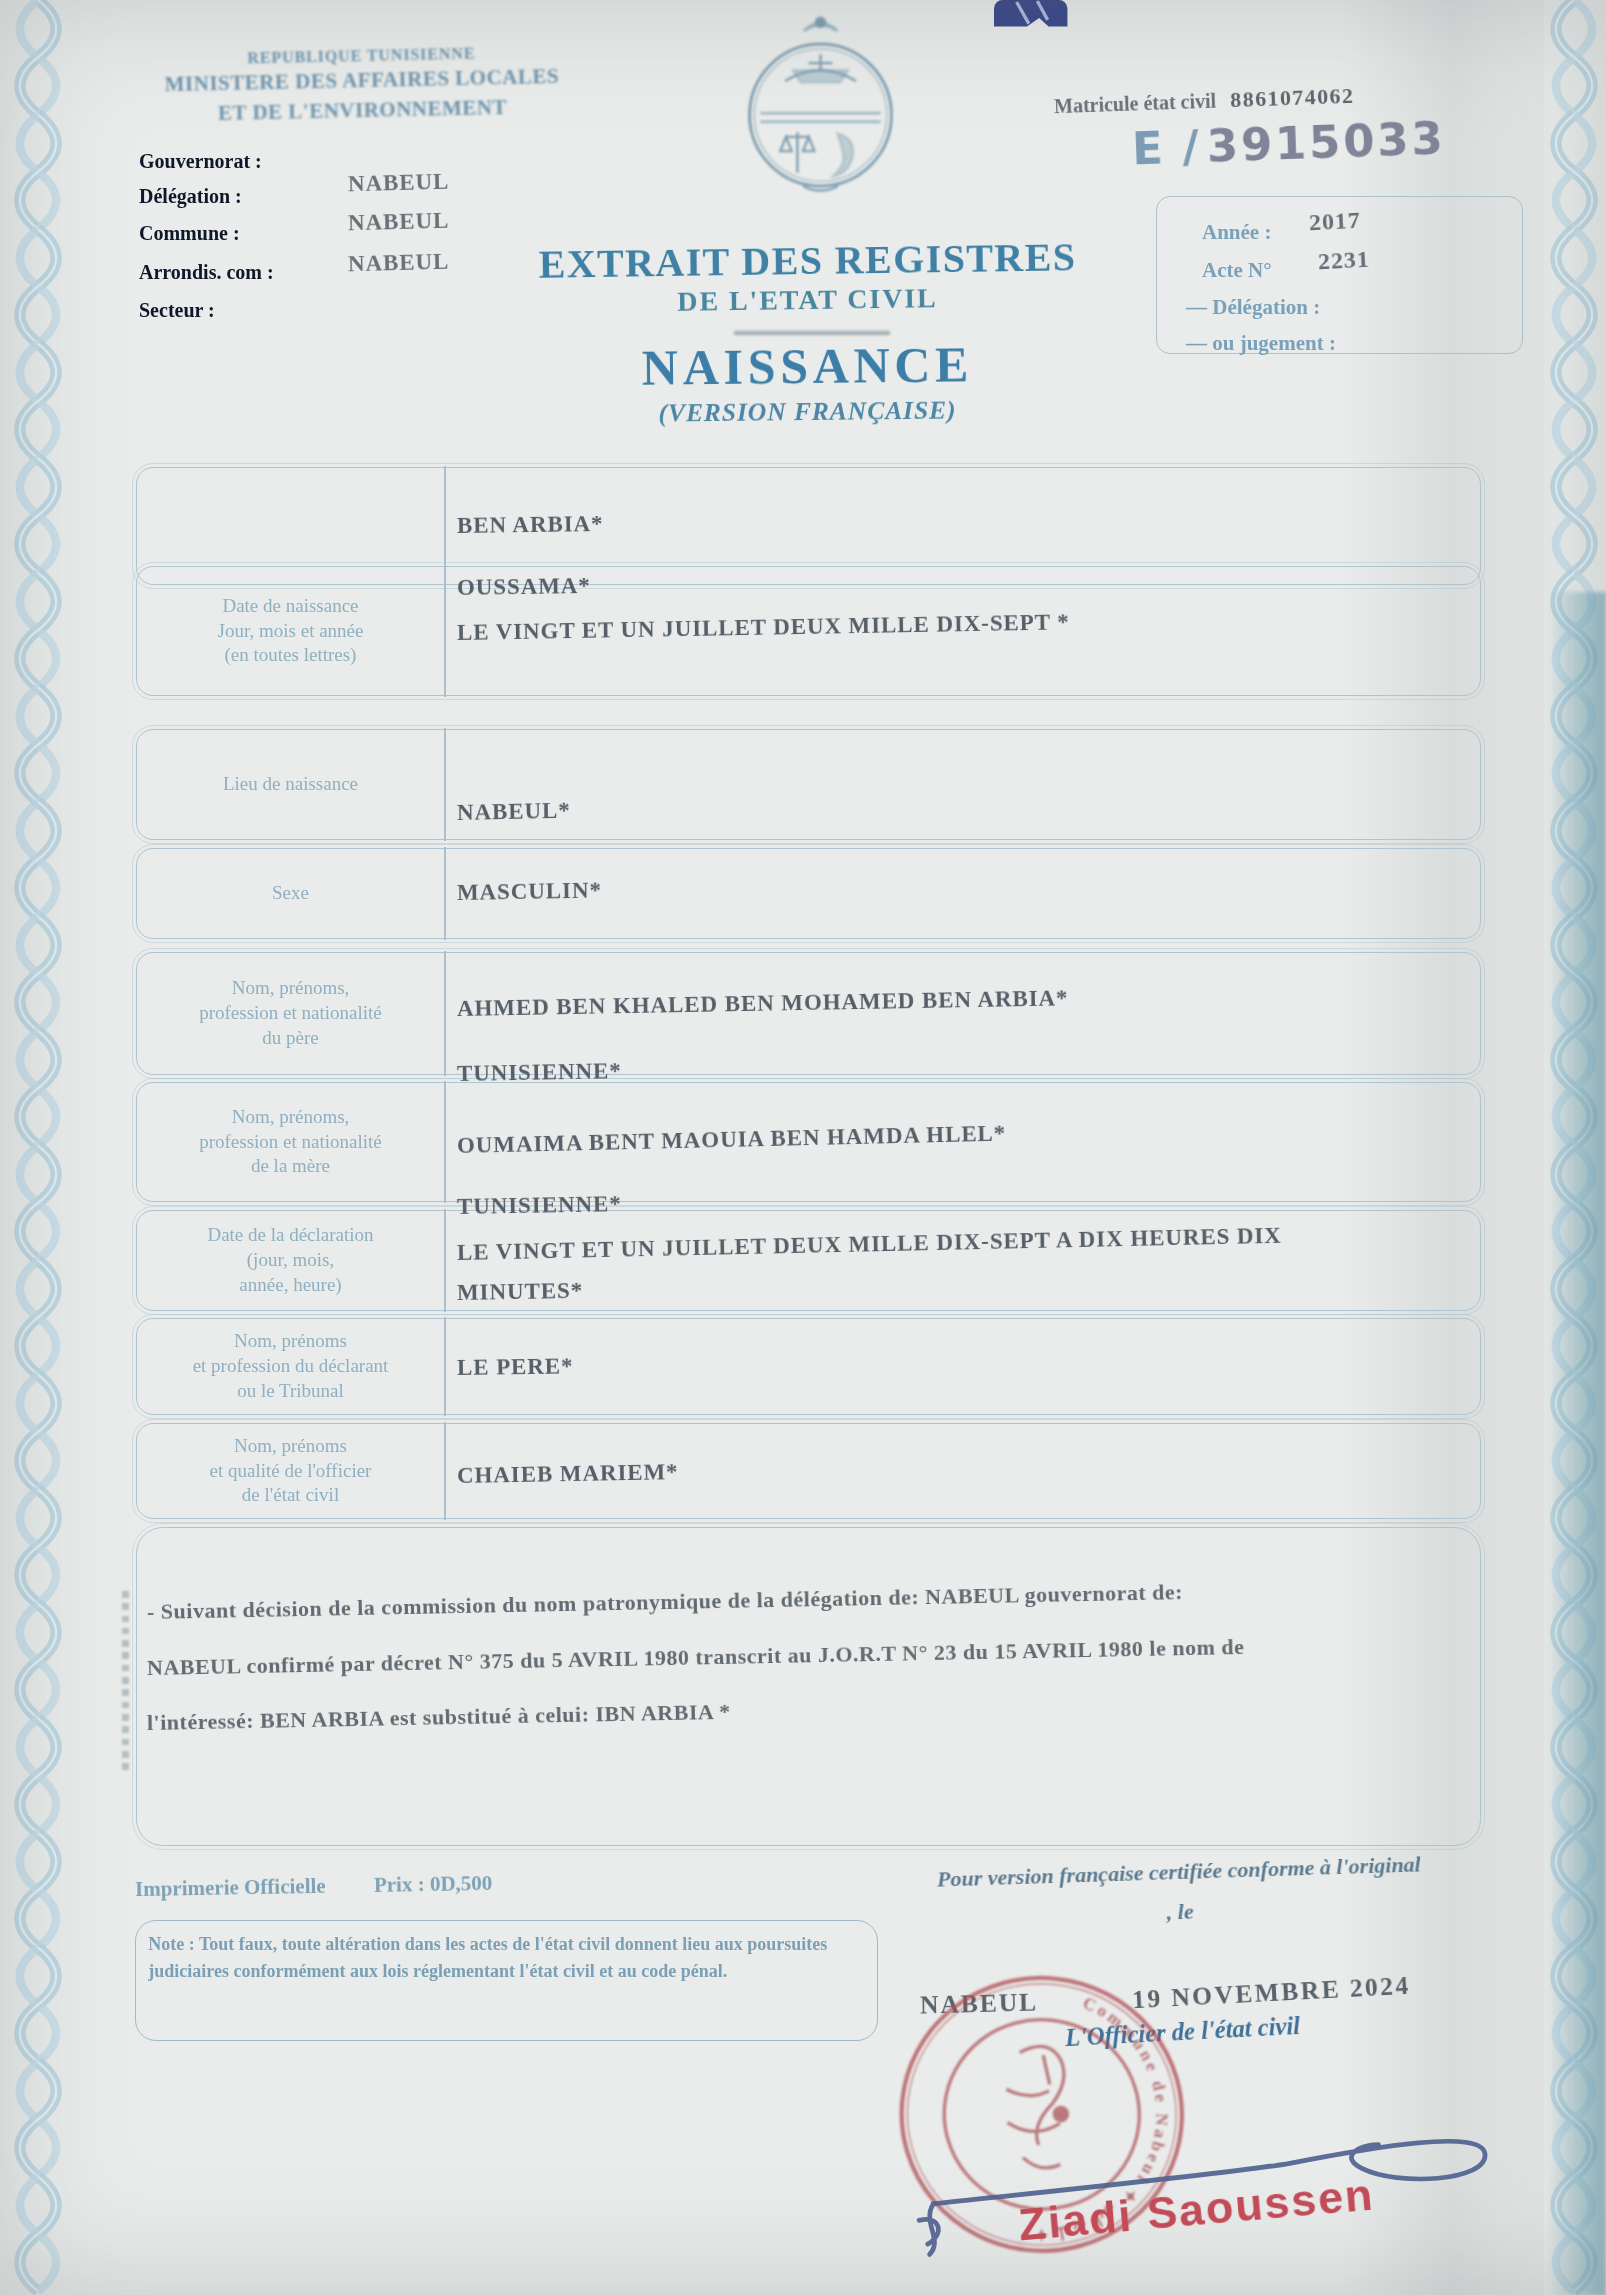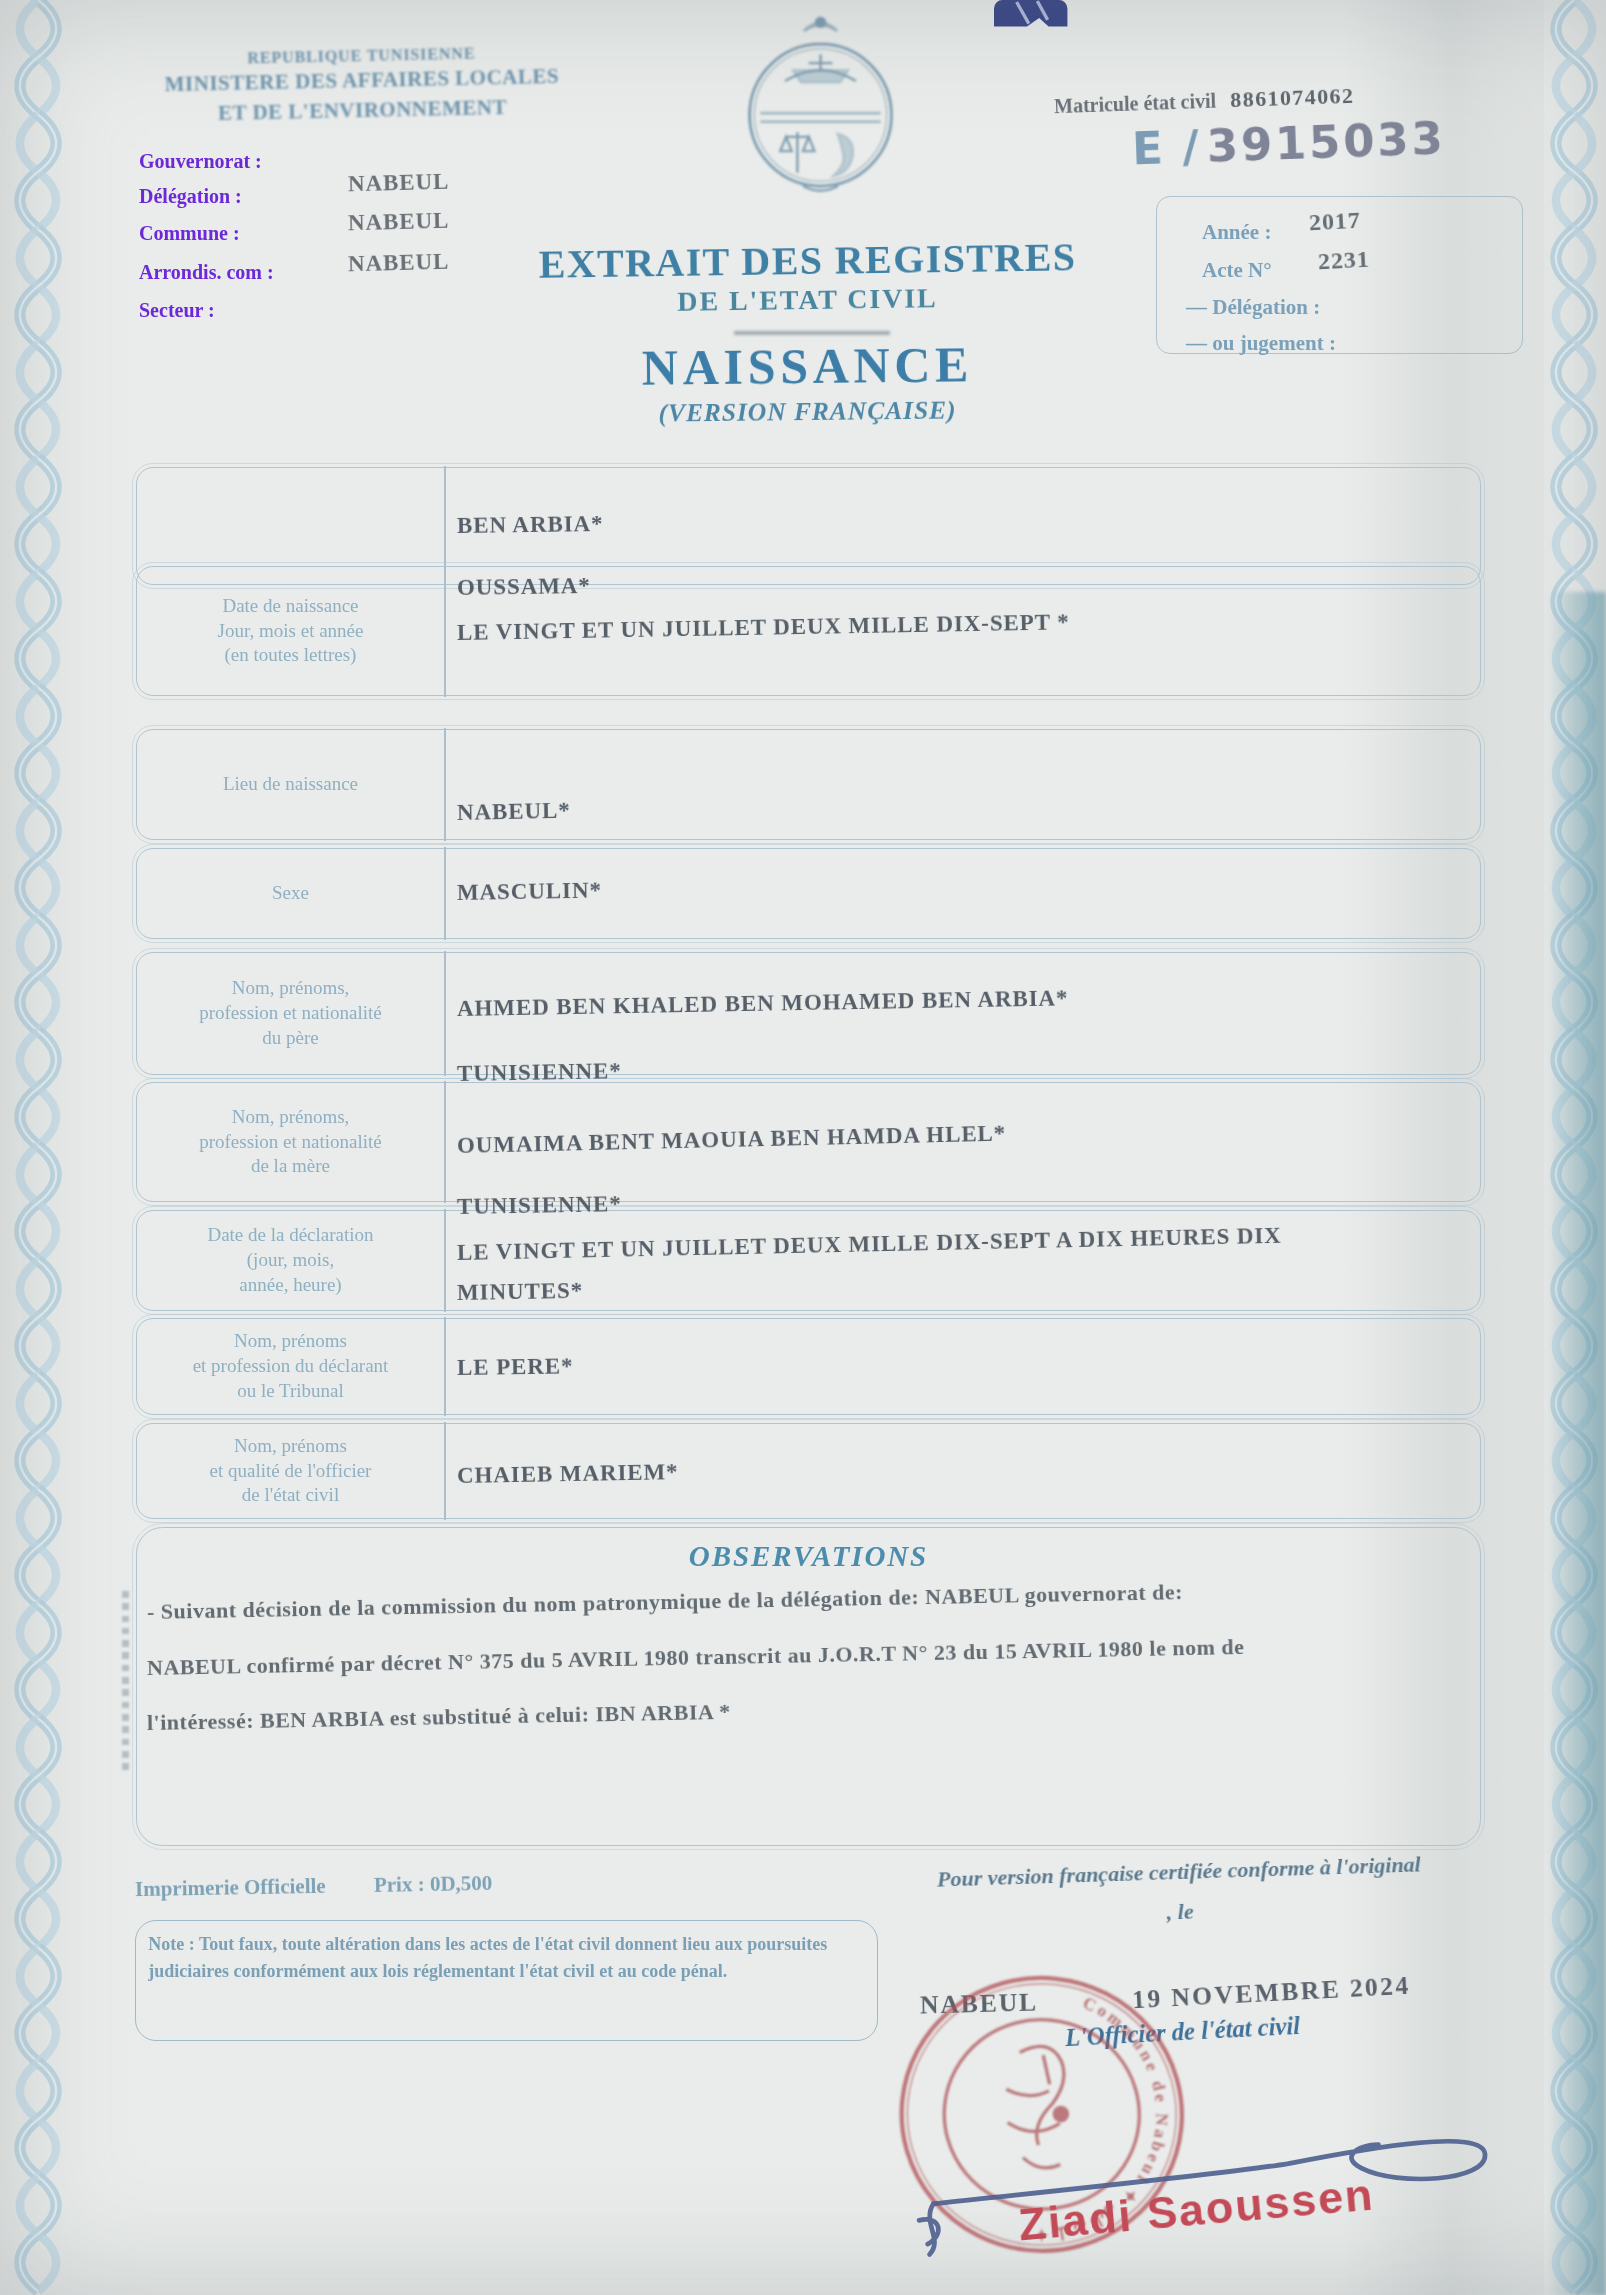--- a/index.html
+++ b/index.html
@@ -28,21 +28,21 @@
   .ministry .l1{font-size:16px;letter-spacing:0.9px;}
   .ministry .l2,.ministry .l3{font-size:21px;letter-spacing:0.5px;line-height:1.45;}
   .matricule{left:1054px;top:88px;transform:rotate(-2deg);white-space:nowrap;}
   .matricule .mlabel{font-size:20px;color:#6b7178;font-weight:700;}
   .matricule .mvalue{font-size:22px;color:#5f666e;font-weight:700;letter-spacing:1.4px;margin-left:12.3px;}
   .serial{left:1132px;top:117px;transform:rotate(-2deg);white-space:nowrap;
     font-family:"DejaVu Sans","Liberation Sans",sans-serif;}
   .serial .sprefix{font-size:45px;color:#7b9cb4;font-weight:700;letter-spacing:1.9px;}
   .serial .snumber{font-size:45px;color:#7f8497;font-weight:700;letter-spacing:2.8px;margin-left:3.8px;}
   
-  .admin-label{font-size:20px;color:#6d28d9;font-weight:700;white-space:nowrap;}
+  .admin-label{font-size:20px;color:#0f172a;font-weight:700;white-space:nowrap;}
   .admin-value{font-size:23px;color:#6a7077;font-weight:700;letter-spacing:0.9px;transform:rotate(-1.5deg);white-space:nowrap;}
   
   .actbox{left:1156px;top:196px;width:365px;height:156px;border:1.4px solid rgba(159,185,198,.8);
     border-radius:14px;}
   .act-line-label{font-size:21px;color:#7ba1ba;font-weight:700;white-space:nowrap;}
   .act-val{font-size:24px;color:#666d75;font-weight:700;letter-spacing:0.9px;white-space:nowrap;}
   
   .t-extrait{left:476px;top:237px;width:663px;text-align:center;font-size:40px;font-weight:700;
     color:#3f80a4;letter-spacing:1.4px;transform:rotate(-.8deg);}
   .t-etatcivil{left:476px;top:284px;width:663px;text-align:center;font-size:28px;font-weight:700;
@@ -280,21 +280,20 @@
   </div>
   <div class="frow" id="row9">
     <div class="flabel">Nom, prénoms
 et qualité de l'officier
 de l'état civil</div>
     <div class="divider"></div>
     <div class="fval v1">CHAIEB MARIEM*</div>
   </div>
 
   <div id="obsbox">
-    <div class="obs-title">OBSERVATIONS</div>
     <div class="obs-line obs-l1">- Suivant décision de la commission du nom patronymique de la délégation de: NABEUL gouvernorat de:</div>
     <div class="obs-line obs-l2">NABEUL confirmé par décret N° 375 du 5 AVRIL 1980 transcrit au J.O.R.T N° 23 du 15 AVRIL 1980 le nom de</div>
     <div class="obs-line obs-l3">l'intéressé: BEN ARBIA est substitué à celui: IBN ARBIA *</div>
   </div>
   <div class="abs side-smudge"></div>
 
   <div class="abs imprimerie b2">
     <span>Imprimerie Officielle</span>
     <span class="price">Prix : 0D,500</span>
   </div>

